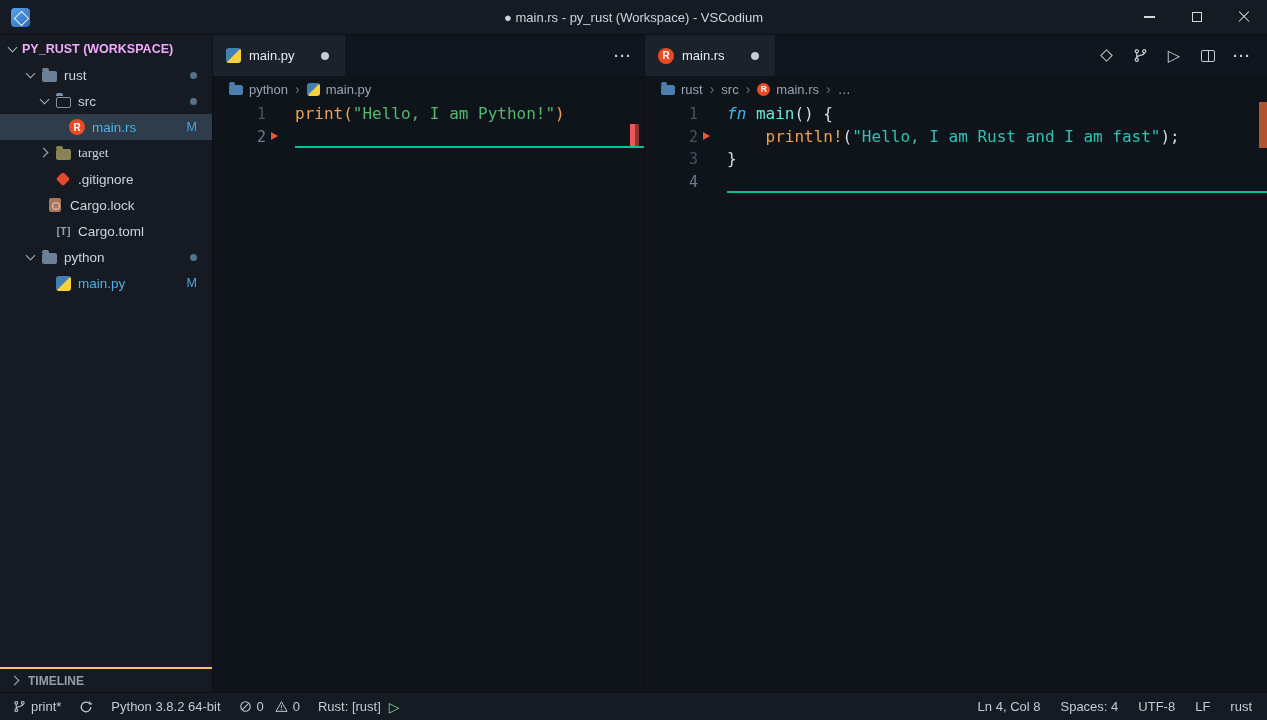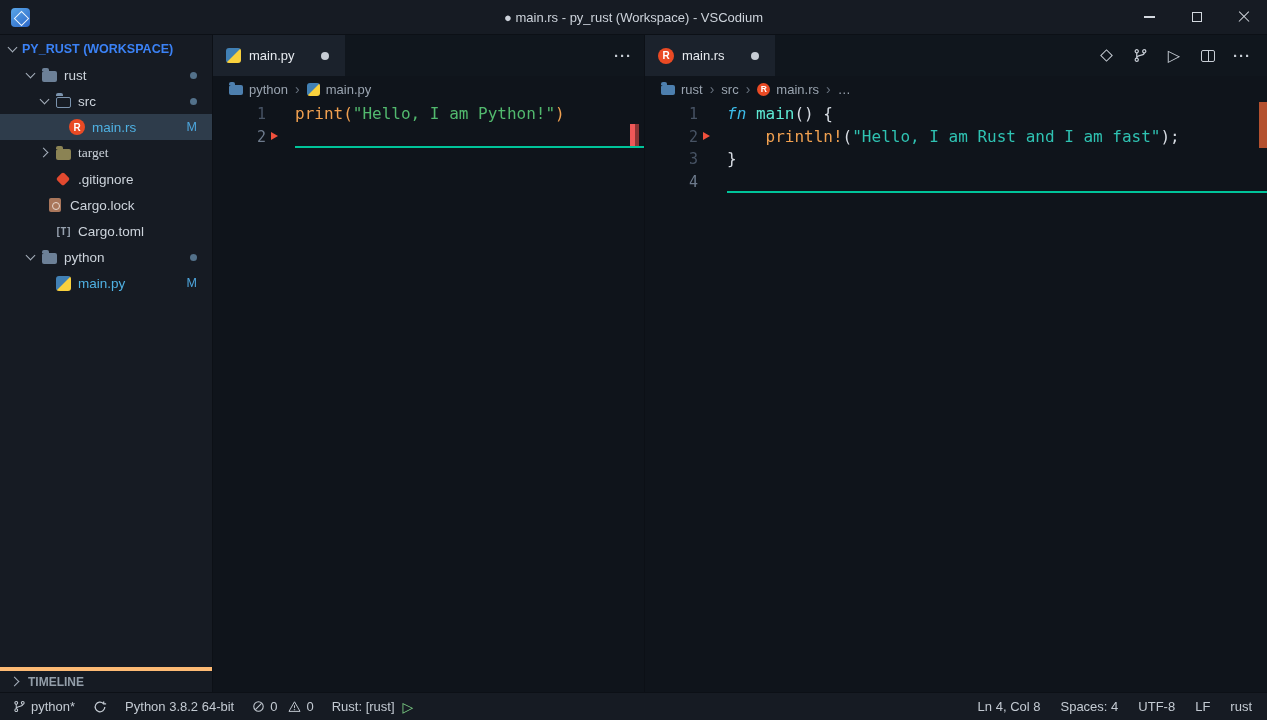--- a/index.html
+++ b/index.html
@@ -23,22 +23,22 @@
   .wc-close::before,.wc-close::after{content:'';position:absolute;left:-1px;top:5px;width:14px;height:1.4px;background:#d3d8df}
   .wc-close::before{transform:rotate(45deg)}
   .wc-close::after{transform:rotate(-45deg)}
 
   
   .main{flex:1;display:flex;min-height:0}
   .sidebar{flex:0 0 213px;background:#161b23;display:flex;flex-direction:column;border-right:1px solid #0c1016}
   .sidebar-header{height:37px;display:flex;align-items:center;padding-left:20px;font-size:12.5px;
     letter-spacing:.4px;color:#8f99a5}
   .workspace-row{height:27px;display:flex;align-items:center;padding-left:4px;font-size:12.5px;
-    font-weight:bold;color:#3b82f6}
-  .timeline-row{margin-top:auto;height:25px;border-top:4px solid #fdba74;display:flex;align-items:center;
+    font-weight:bold;color:#f0abfc}
+  .timeline-row{margin-top:auto;height:25px;border-top:2px solid #fdba74;display:flex;align-items:center;
     padding-left:7px;font-size:12px;font-weight:bold;color:#939ea9;gap:3px}
 
   
   .tree-row{height:26px;display:flex;align-items:center;font-size:13.5px;color:#ccd3db;cursor:pointer}
   .tree-row.selected{background:#2e3c4b}
   .tree-label{margin-left:6px;white-space:nowrap}
   .tree-label.modified{color:#4fb1e3}
   .badge{margin-left:auto;margin-right:15px;flex:none}
   .badge-m{color:#4da6dd;font-size:12.5px}
   .badge-dot{width:7px;height:7px;border-radius:50%;background:#53718a}
@@ -346,21 +346,21 @@
   <div class="statusbar">
     <div class="sb-item">
       <span class="glyph-svg">
         <svg class="sb-svg" width="13" height="13" viewBox="0 0 16 16" fill="none" stroke="currentColor" stroke-width="1.3">
           <circle cx="4" cy="3.5" r="1.7"></circle>
             <circle cx="4" cy="12.5" r="1.7"></circle>
             <circle cx="12" cy="3.5" r="1.7"></circle>
           <path d="M4 5.2v5.6M12 5.2c0 3.6-8 1.9-8 5.3"></path>
         </svg>
       </span>
-      <span>python*</span>
+      <span>print*</span>
     </div>
     <div class="sb-item">
       <span class="glyph-svg">
         <svg class="sb-svg" width="14" height="14" viewBox="0 0 16 16" fill="none" stroke="currentColor" stroke-width="1.4">
           <path d="M13.5 8a5.5 5.5 0 1 1-1.6-3.9"></path>
             <path d="M12.2 1.6v2.8H15"></path>
         </svg>
       </span>
     </div>
     <div class="sb-item">

